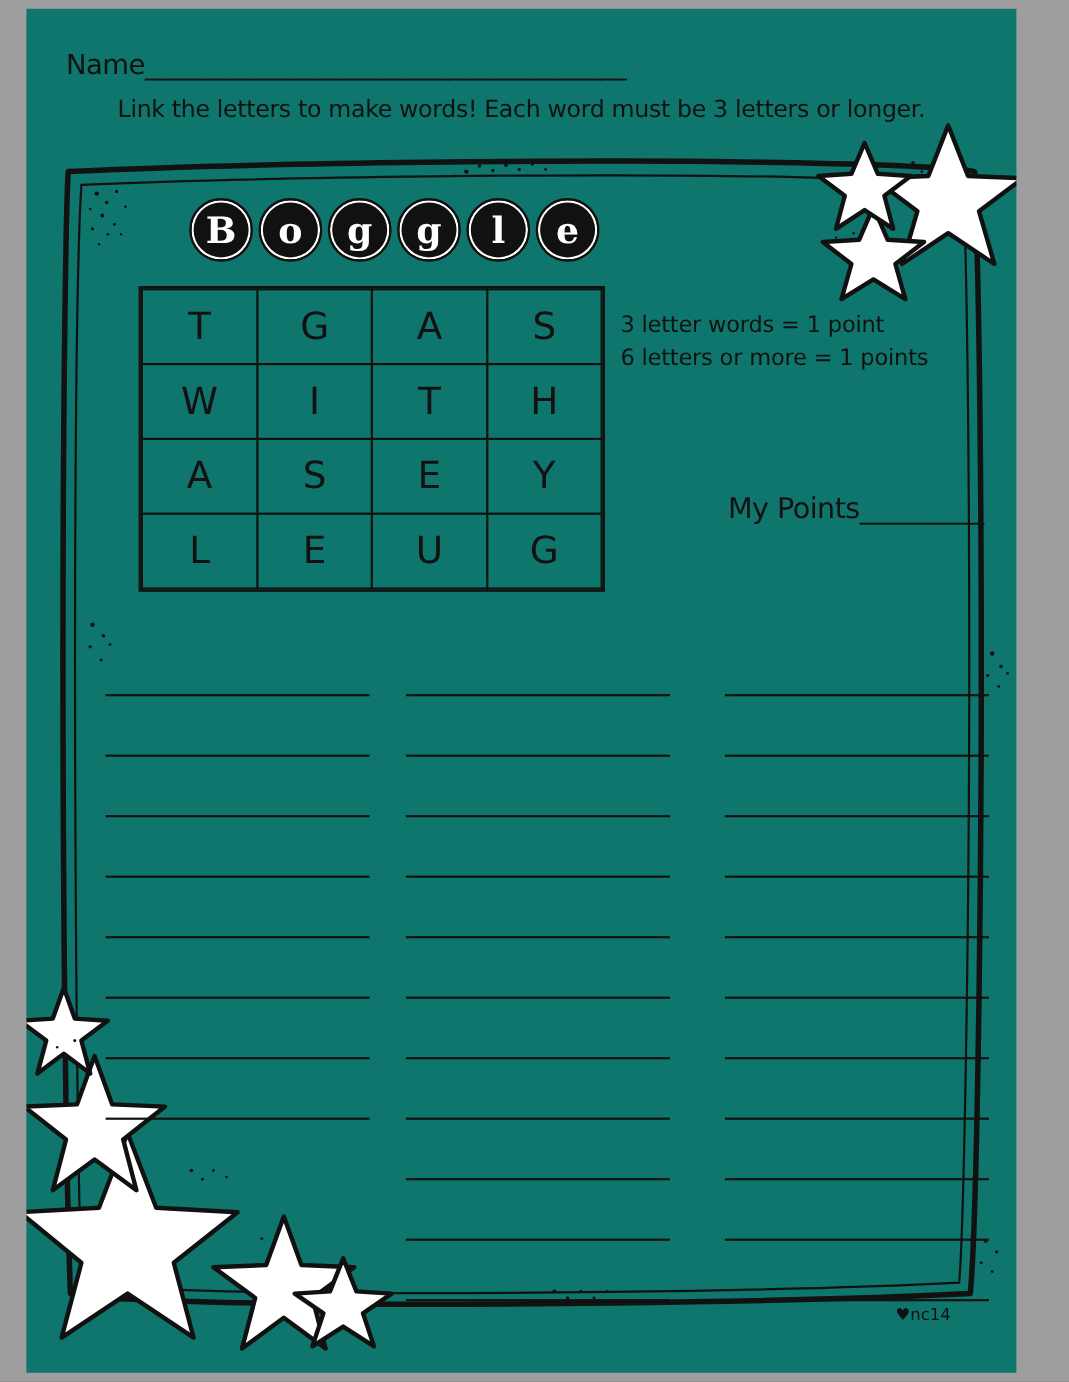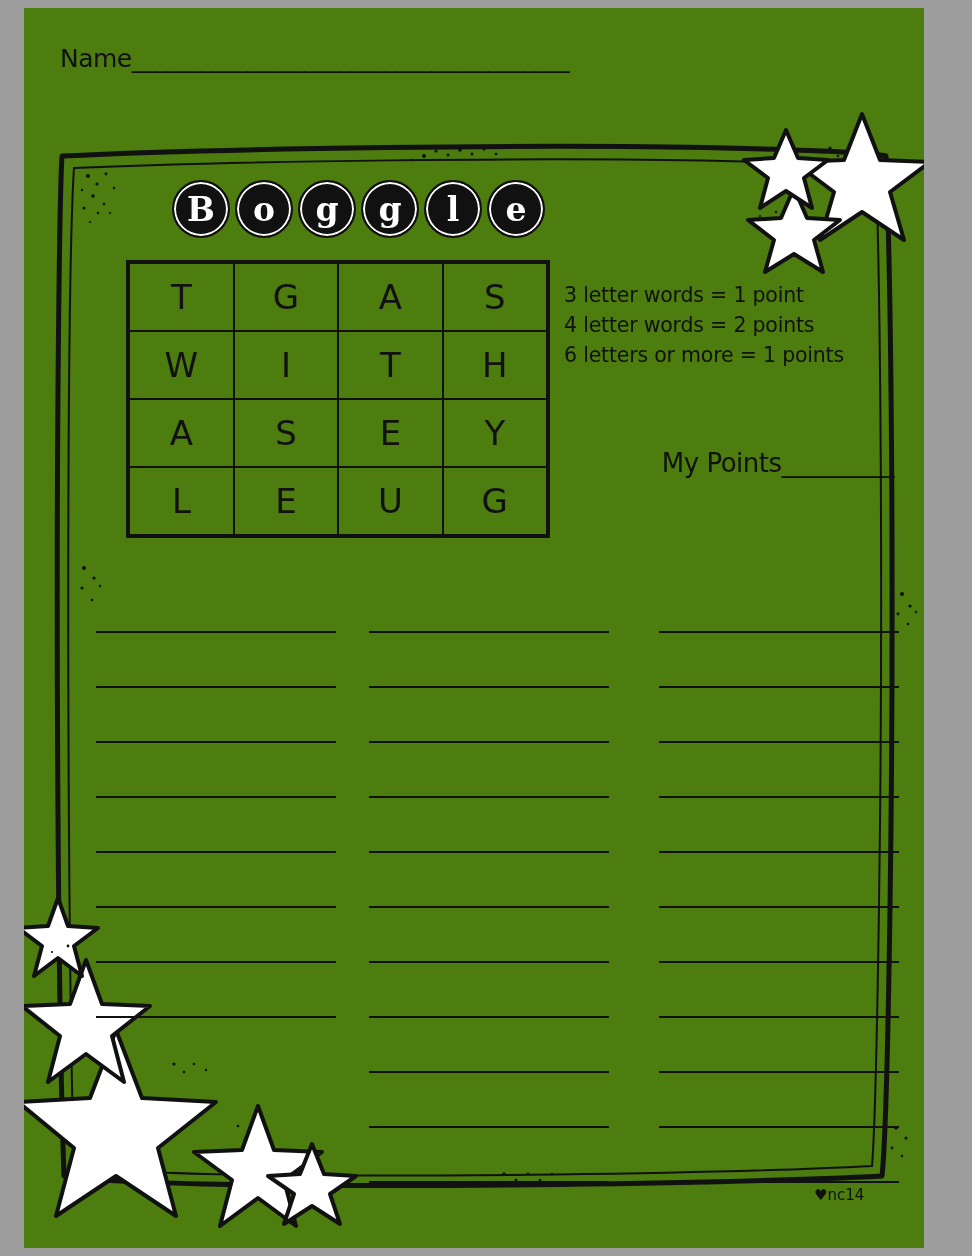--- a/index.html
+++ b/index.html
@@ -12,21 +12,21 @@
     height: 1256px;
     overflow: hidden;
     font-family: "Liberation Sans", sans-serif;
   }
   .page {
     position: absolute;
     left: 24px;
     top: 8px;
     width: 900px;
     height: 1240px;
-    background: #4d7c0f;
+    background: #0f766e;
   }
 
   
   .name-line {
     position: absolute;
     left: 36px;
     top: 36px;
     font-size: 25px;
     color: #111;
     font-family: "DejaVu Sans", sans-serif;
@@ -166,20 +166,21 @@
 </head>
 <body>
 
 <div class="page">
 
   <div class="name-line">
     <span>Name</span><span class="dots">______________________________________</span>
   </div>
 
   <div class="instructions">
+    <div>Link the letters to make words! Each word must be 3 letters or longer.</div>
   </div>
 
   <svg class="border-svg" viewBox="0 0 900 1240">
 
     <path d="M38 148 C 200 140, 520 136, 700 140 C 790 142, 845 144, 862 148
              C 868 300, 870 620, 866 900 C 864 1040, 862 1130, 858 1168
              C 700 1176, 380 1180, 180 1176 C 100 1174, 52 1172, 40 1168
              C 34 1000, 32 640, 34 380 C 35 260, 36 180, 38 148 Z" fill="none" stroke="#111" stroke-width="5" stroke-linejoin="round"></path>
     <path d="M50 160 C 210 153, 520 149, 698 153 C 784 155, 838 157, 852 161
              C 857 305, 859 620, 855 898 C 853 1034, 851 1122, 848 1158
@@ -301,21 +302,20 @@
         <td>E</td>
         <td>U</td>
         <td>G</td>
       </tr>
     </tbody>
       </table>
   </div>
 
   <div class="scoring">
     <div>3 letter words = 1 point</div>
-    <div>4 letter words = 2 points</div>
     <div>6 letters or more = 1 points</div>
   </div>
 
   <div class="my-points">
     <span>My Points</span><span>_________</span>
   </div>
 
   <div class="lines">
     <div class="col c1">
       <div class="ruleline"></div>

